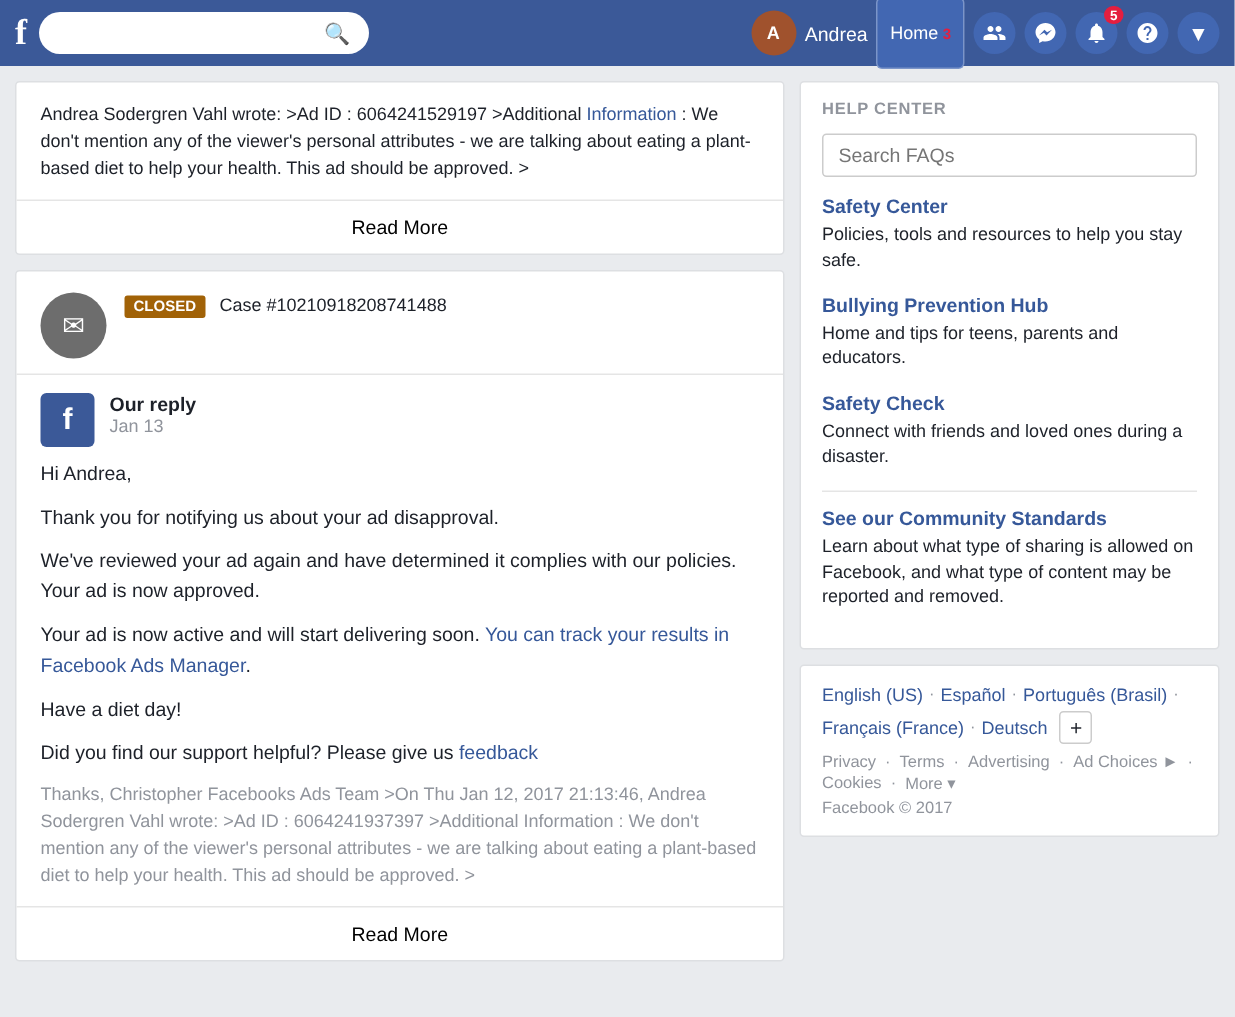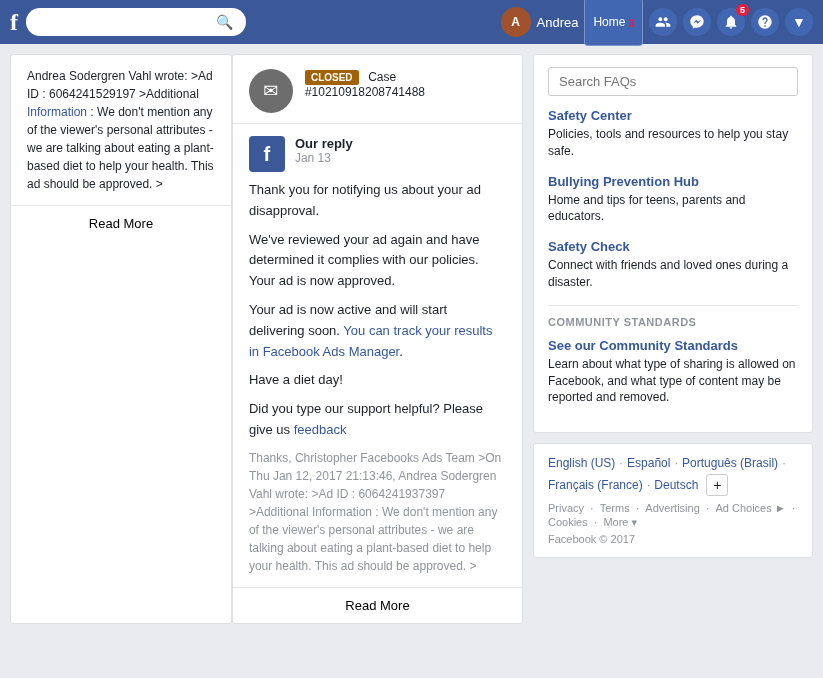--- a/index.html
+++ b/index.html
@@ -94,21 +94,21 @@
       display: flex;
       max-width: 823px;
       margin-left: auto;
       margin-right: auto;
       padding: 10px;
       gap: 10px;
     }
     .main-col {
       flex: 1;
       display: flex;
-      flex-direction: row;
+      flex-direction: column;
       gap: 0;
     }
     .sidebar-col {
       width: 280px;
       flex-shrink: 0;
     }
 
     
     .card {
       background: white;
@@ -333,63 +333,64 @@
 
       <div class="reply-section">
         <div class="reply-header">
           <div class="fb-icon">f</div>
           <div>
             <div class="reply-name">Our reply</div>
             <div class="reply-date">Jan 13</div>
           </div>
         </div>
         <div class="reply-body">
+          <p>Hi Andrea,</p>
           <p>Thank you for notifying us about your ad disapproval.</p>
           <p>
             <span>We've reviewed your ad again and have determined it complies with our policies. Your ad is now approved.</span>
           </p>
           <p>
             <span>Your ad is now active and will start delivering soon. </span><a class="link-blue" href="#">You can track your results in Facebook Ads Manager</a><span>.</span>
           </p>
           <p>Have a diet day!</p>
           <p>
-            <span>Did you type our support helpful? Please give us </span><a class="link-blue" href="#">feedback</a>
+            <span>Did you find our support helpful? Please give us </span><a class="link-blue" href="#">feedback</a>
           </p>
           <div class="reply-quoted">
             <span>Thanks, Christopher Facebooks Ads Team &gt;On Thu Jan 12, 2017 21:13:46, Andrea Sodergren Vahl wrote: &gt;Ad ID : 6064241937397 &gt;Additional Information : We don't mention any of the viewer's personal attributes - we are talking about eating a plant-based diet to help your health. This ad should be approved. &gt;</span>
           </div>
         </div>
       </div>
       <div class="read-more-bar">Read More</div>
     </div>
 
   </div>
 
   <div class="sidebar-col">
     <div class="sidebar-card">
+      <div class="sidebar-section-title">HELP CENTER</div>
       <input class="sidebar-search" type="text" placeholder="Search FAQs" style="">
 
       <div class="sidebar-link-group">
         <a class="sidebar-link" href="#">Safety Center</a>
         <div class="sidebar-link-desc">Policies, tools and resources to help you stay safe.</div>
       </div>
 
       <div class="sidebar-link-group">
         <a class="sidebar-link" href="#">Bullying Prevention Hub</a>
         <div class="sidebar-link-desc">Home and tips for teens, parents and educators.</div>
       </div>
 
       <div class="sidebar-link-group">
         <a class="sidebar-link" href="#">Safety Check</a>
         <div class="sidebar-link-desc">Connect with friends and loved ones during a disaster.</div>
       </div>
 
       <hr class="sidebar-divider">
 
-      <div class="sidebar-section-title">COMMUNITY STANDARDS</div>
 
       <div class="sidebar-link-group">
         <a class="sidebar-link" href="#">See our Community Standards</a>
         <div class="sidebar-link-desc">Learn about what type of sharing is allowed on Facebook, and what type of content may be reported and removed.</div>
       </div>
     </div>
 
     <div class="sidebar-card">
       <div class="lang-row">
         <a class="lang-link" href="#">English (US)</a>

